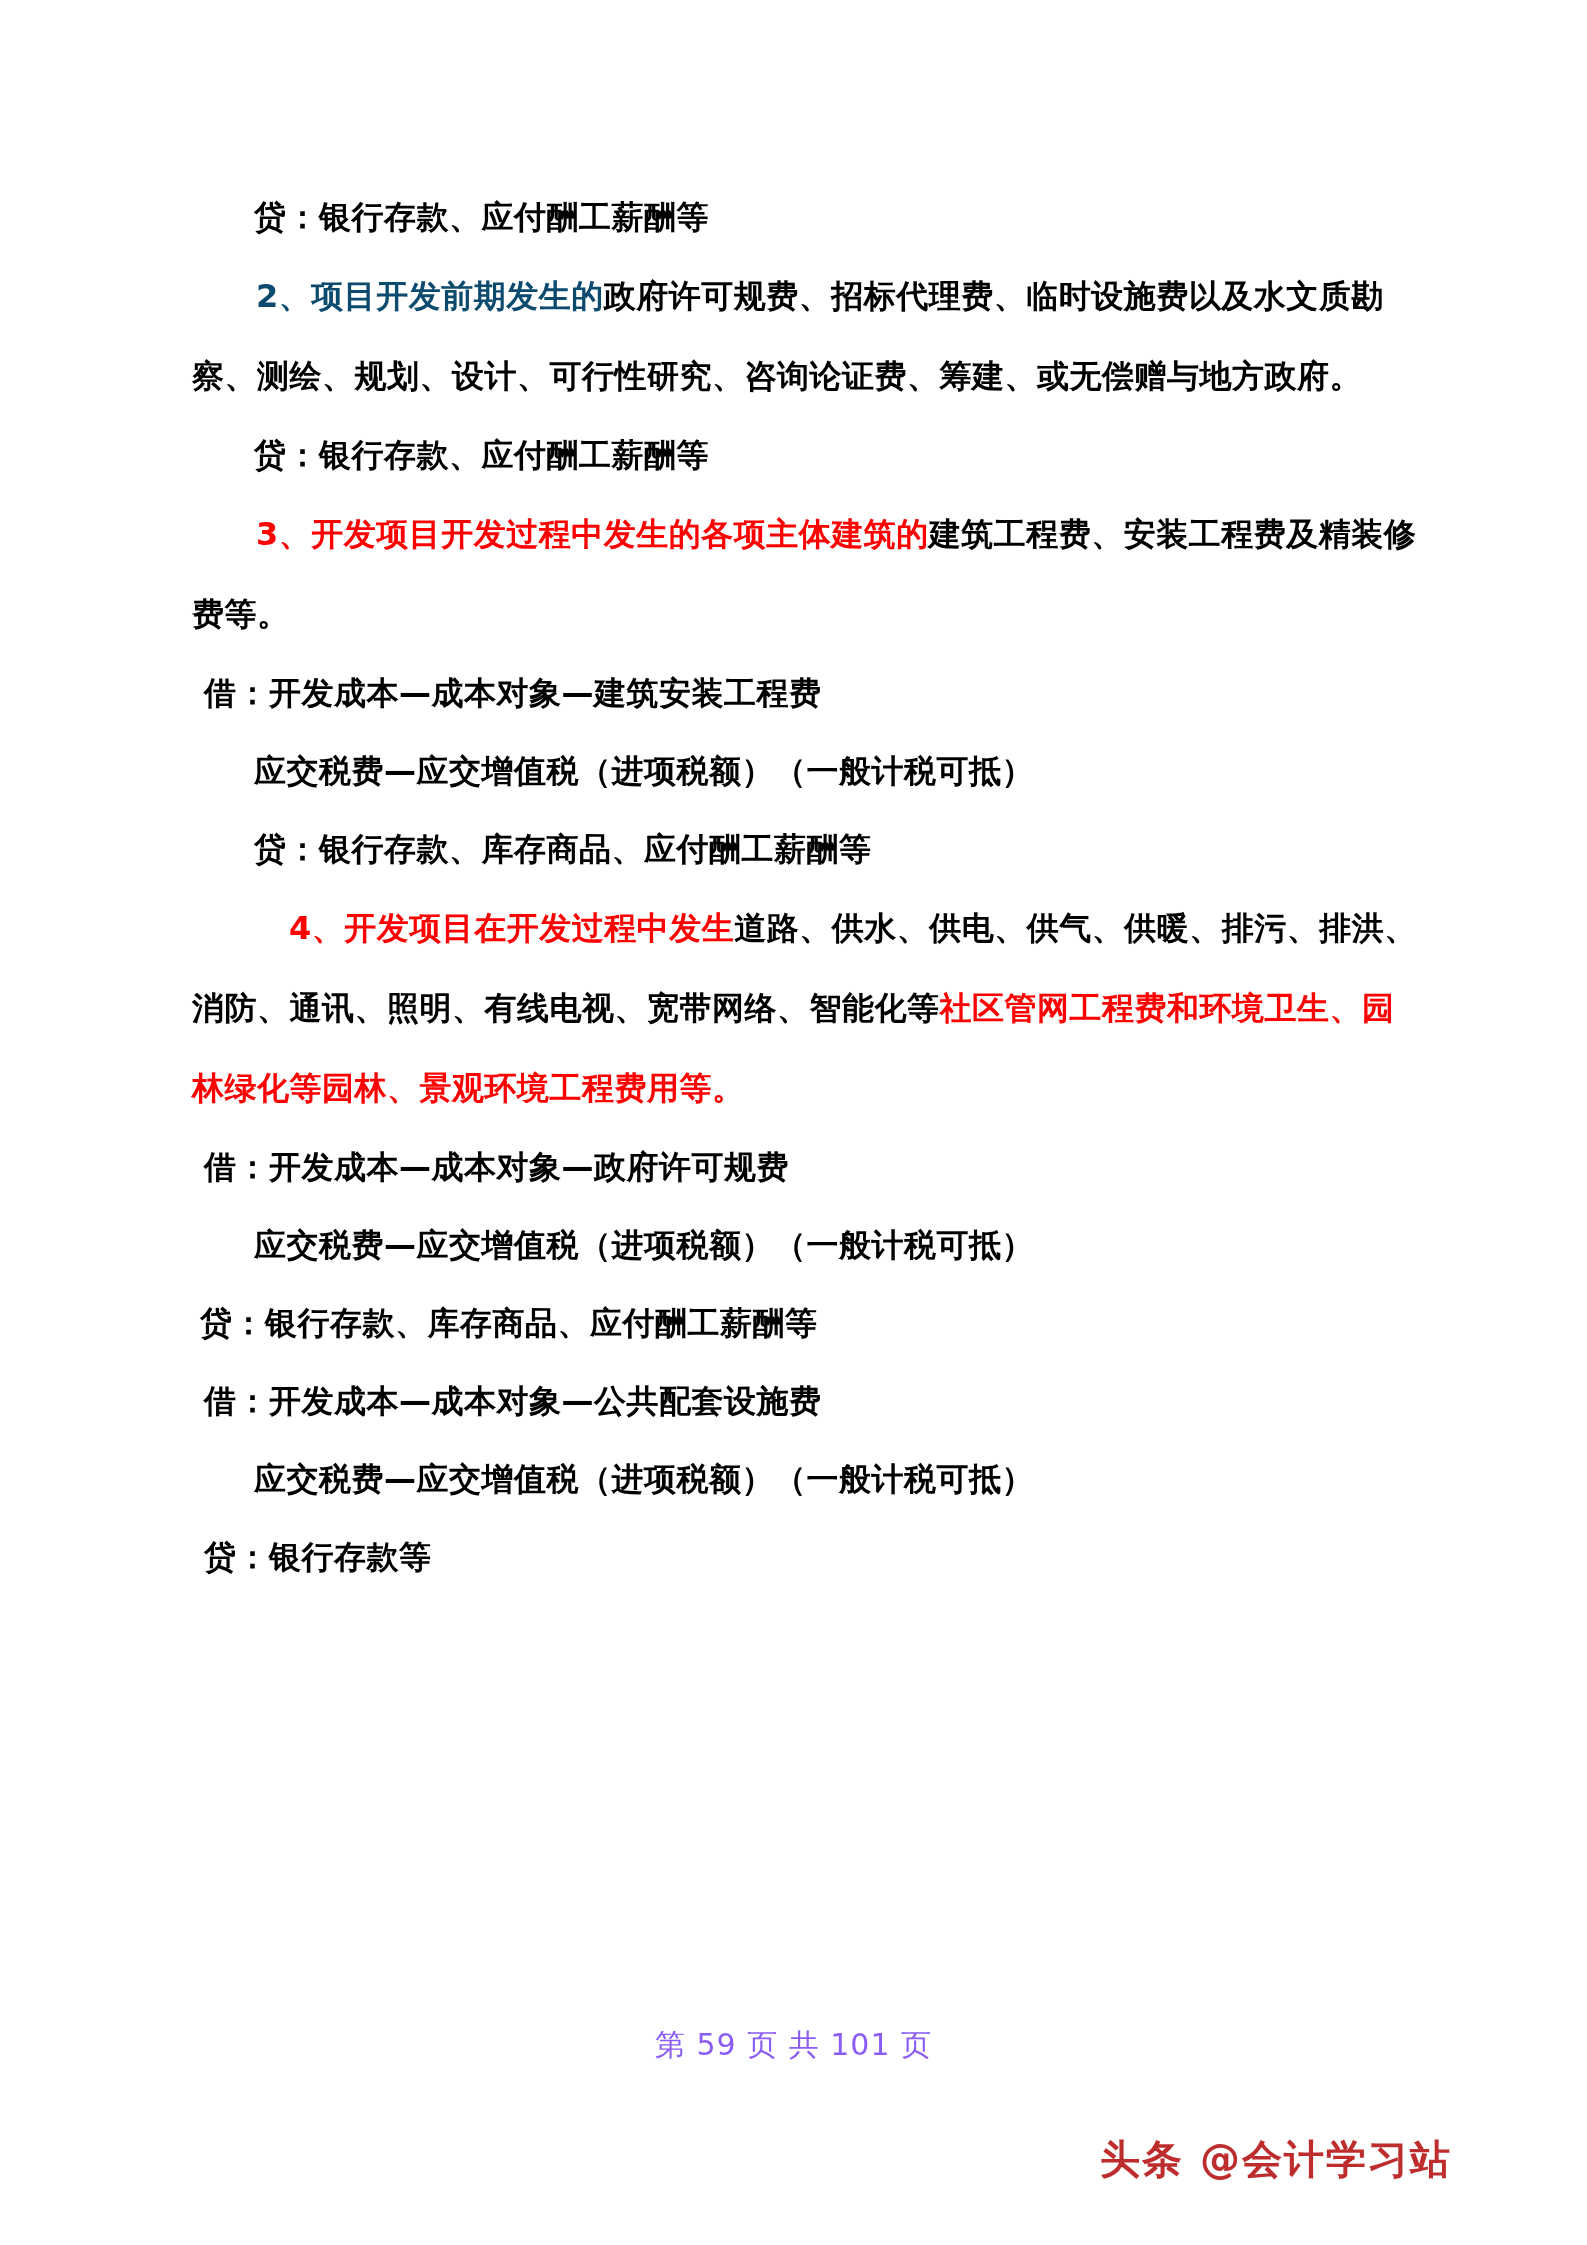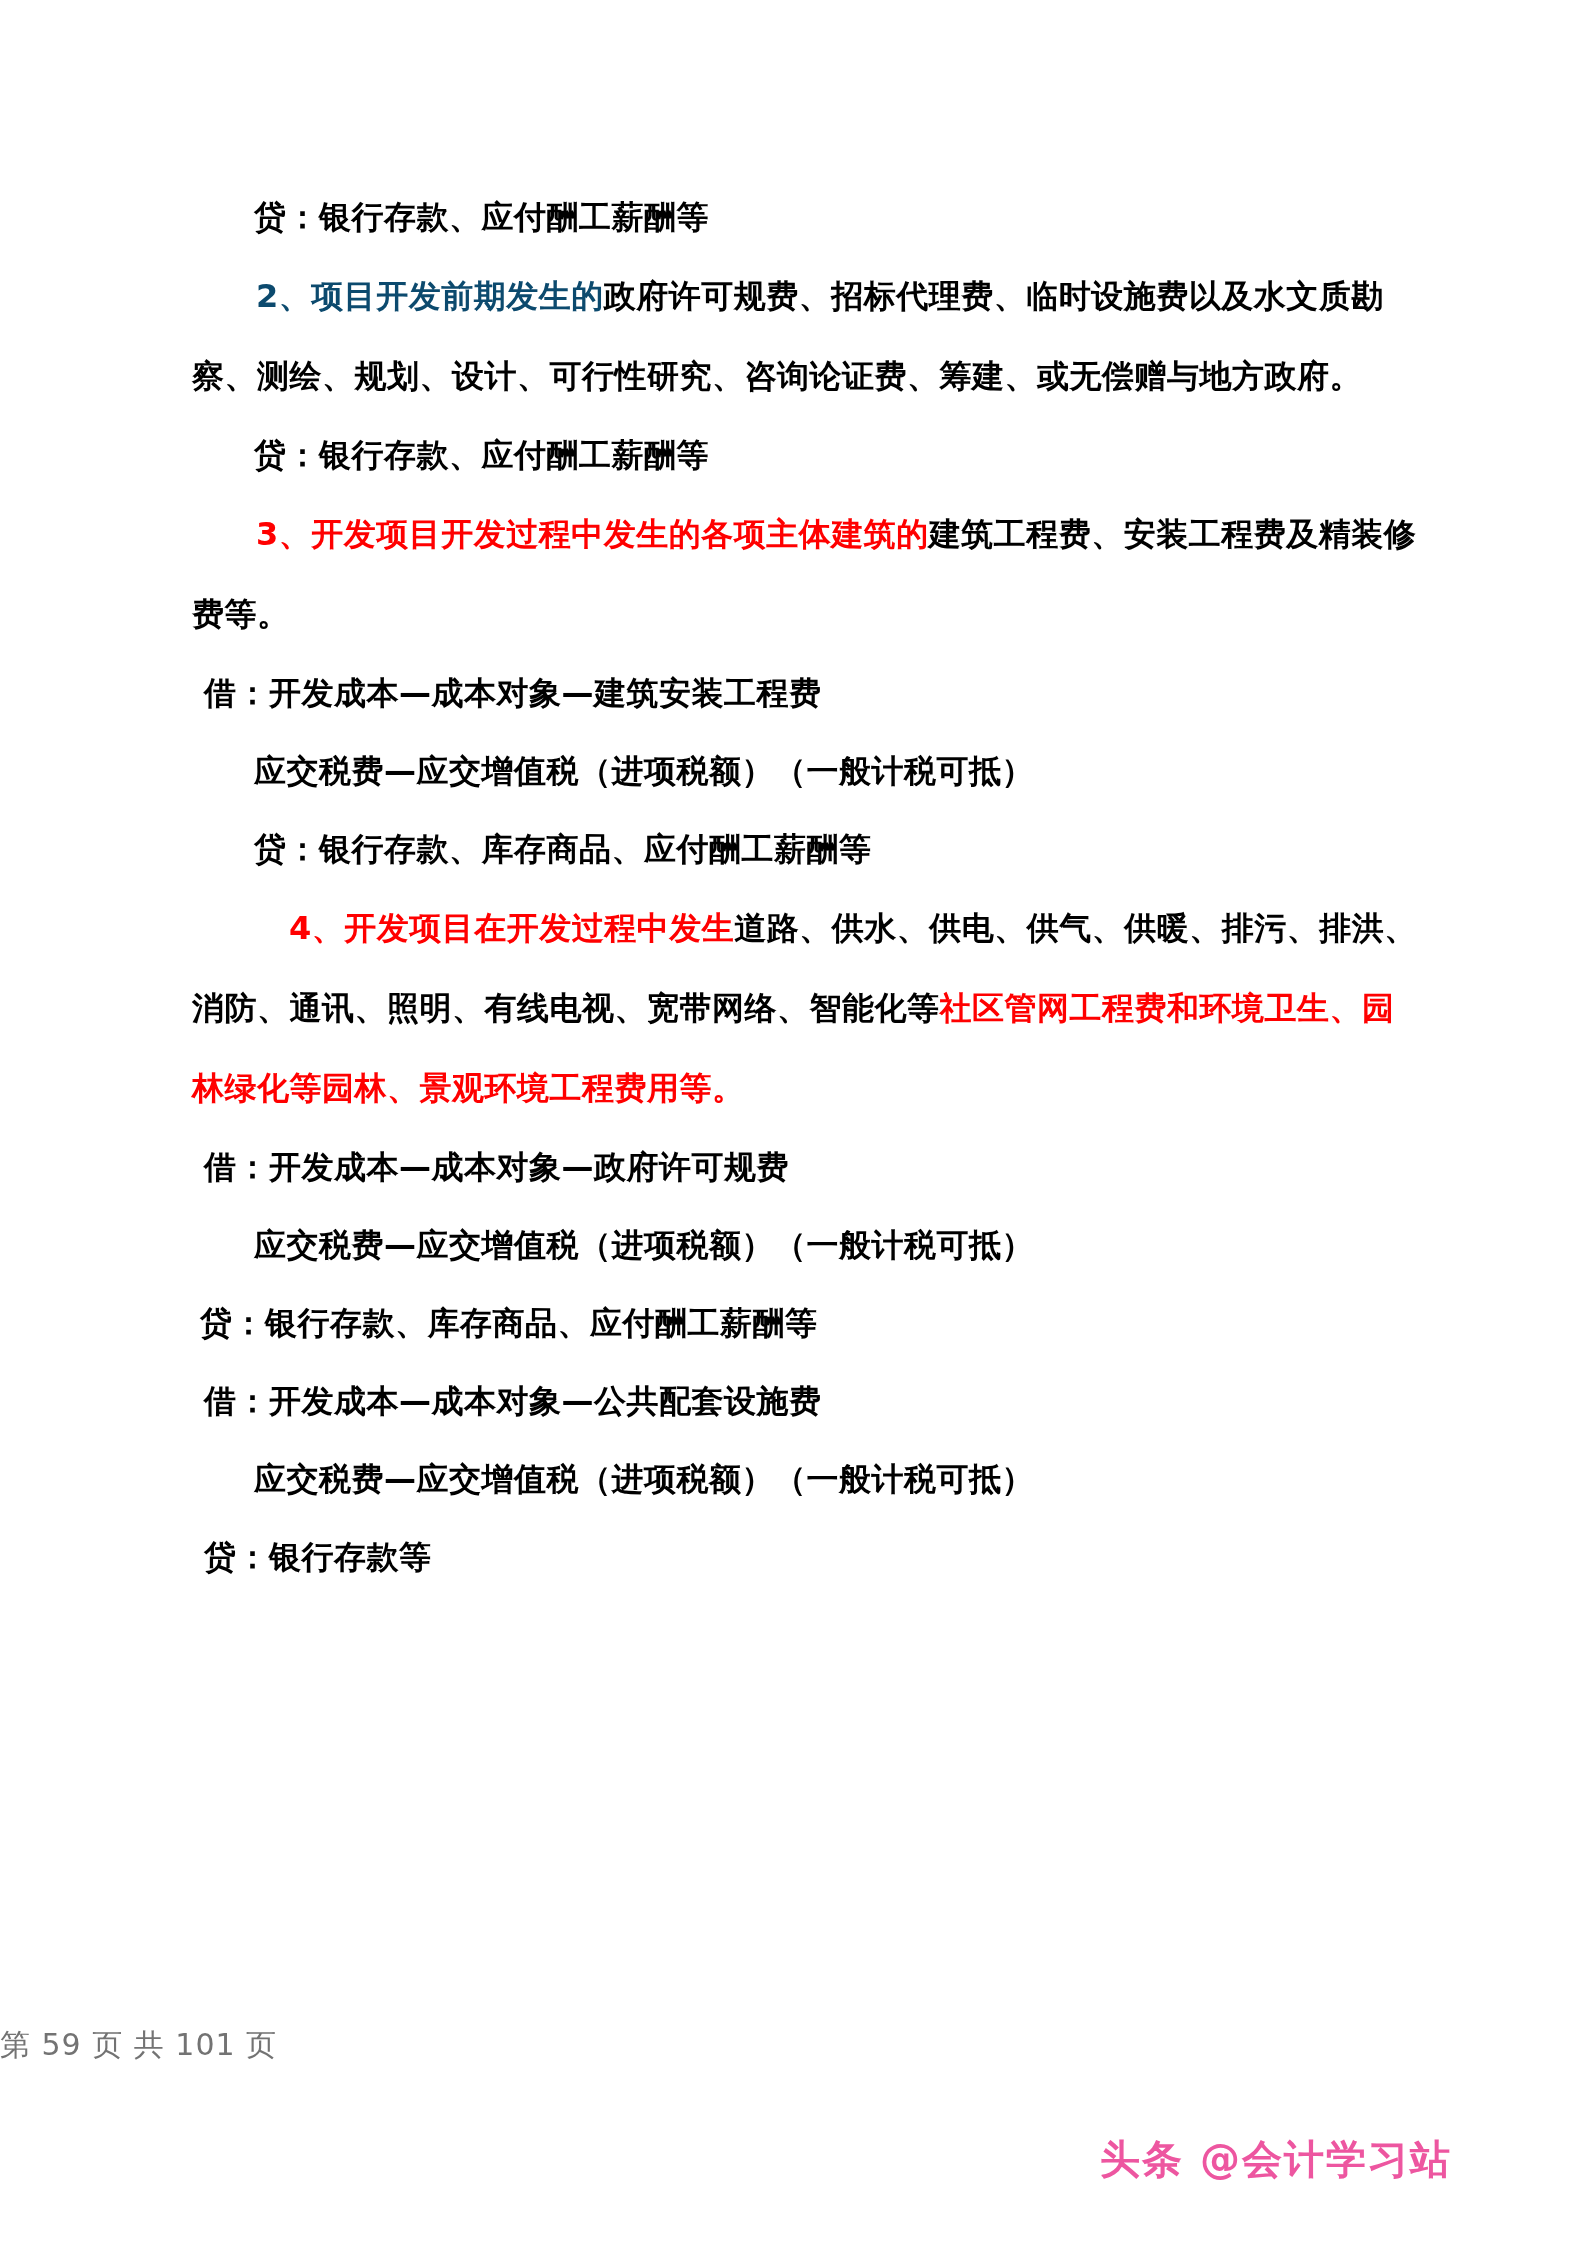--- a/index.html
+++ b/index.html
@@ -55,36 +55,36 @@
   .entry-l1 { padding-left: 12px; }
   .entry-l2 { padding-left: 62px; }
   .entry-l0 { padding-left: 8px; }
 
   
   .footer {
     position: absolute;
     left: 0;
     top: 2025px;
     width: 1587px;
-    text-align: left;
+    text-align: center;
     font-size: 30px;
     font-weight: normal;
-    color: #737373;
+    color: #8b5cf6;
     font-family: "DejaVu Sans", "Liberation Sans", sans-serif;
     letter-spacing: 1px;
   }
 
   
   .watermark {
     position: absolute;
     right: 42px;
     top: 2132px;
     font-size: 40px;
     font-weight: bold;
-    color: #ec4899;
+    color: #b91c1c;
     letter-spacing: 2px;
     opacity: 0.92;
     text-shadow: 1px 1px 0 rgba(255,255,255,0.9);
     white-space: nowrap;
   }
 </style>
 </head>
 <body>
 
 <div class="page">

